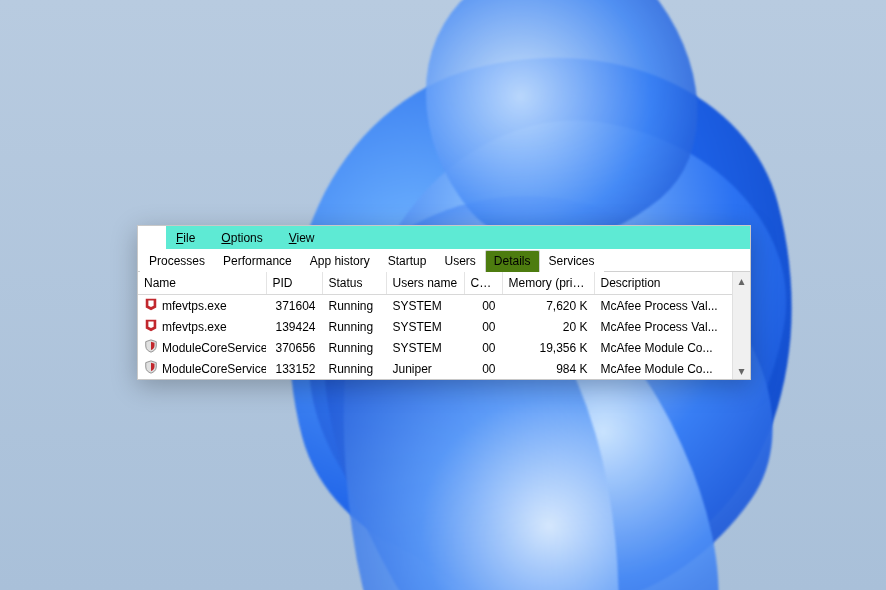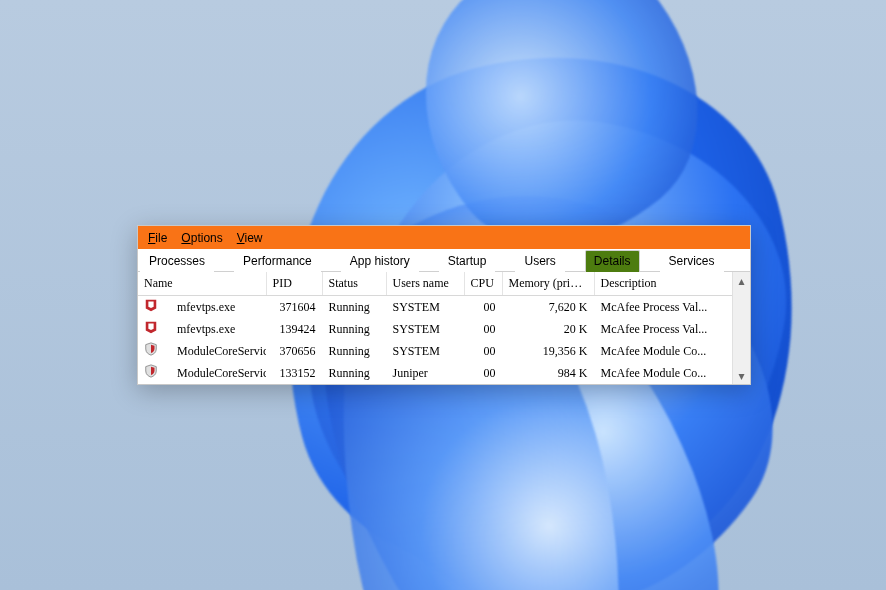--- a/index.html
+++ b/index.html
@@ -8,39 +8,39 @@
   .bloom{position:absolute;inset:0;overflow:hidden;border-radius:8px;}
   .petal{position:absolute;border-radius:50% 50% 45% 55% / 60% 40% 60% 40%;filter:blur(1px);}
   .p1{left:280px;top:60px;width:520px;height:520px;background:radial-gradient(circle at 30% 30%,#6fb3ff 0%,#1e63e9 55%,#0a3bb5 100%);transform:rotate(-15deg);}
   .p2{left:360px;top:120px;width:420px;height:420px;background:radial-gradient(circle at 35% 25%,#9fd0ff 0%,#2b72f2 50%,#0c3fc0 100%);transform:rotate(10deg);}
   .p3{left:310px;top:200px;width:460px;height:400px;background:radial-gradient(circle at 40% 30%,#bfe0ff 0%,#3a80f5 45%,#0b3abf 100%);transform:rotate(35deg);opacity:.95;}
   .p4{left:260px;top:320px;width:520px;height:320px;background:radial-gradient(circle at 50% 20%,#d6ecff 0%,#4e90f7 40%,#0a3ec6 100%);transform:rotate(60deg);opacity:.9;}
   .p5{left:420px;top:-40px;width:280px;height:280px;background:radial-gradient(circle at 40% 40%,#cfe6ff 0%,#3f86f6 55%,#0a3bbf 100%);transform:rotate(-40deg);opacity:.85;}
   .p6{left:200px;top:380px;width:560px;height:260px;background:radial-gradient(circle at 55% 25%,#e7f3ff 0%,#5c9bf8 35%,#0a3fc8 100%);transform:rotate(80deg);opacity:.85;}
 
   .tm{position:absolute;left:137px;top:225px;width:612px;background:#fff;border:1px solid #c8c8c8;box-shadow:0 6px 24px rgba(0,0,0,.25);}
-  .menubar{display:flex;gap:2px;padding:3px 4px 2px 4px;background:#f97316;}
+  .menubar{display:flex;gap:14px;padding:3px 4px 2px 4px;background:#5eead4;margin-left:28px;}
   .menuitem{padding:2px 6px;border-radius:2px;cursor:default;}
   .menuitem .ul{text-decoration:underline;}
-  .tabrow{display:flex;padding:0 2px;background:#fff;border-bottom:1px solid #d0d0d0;gap:20px;}
+  .tabrow{display:flex;padding:0 2px;background:#fff;border-bottom:1px solid #d0d0d0;}
   .tab{padding:3px 8px 4px 8px;border:1px solid transparent;border-bottom:none;margin-right:0px;cursor:default;position:relative;top:1px;background:#fff;}
   .tab.active{border-color:#d0d0d0;background:#4d7c0f;border-top-left-radius:2px;border-top-right-radius:2px;}
-  .grid{width:100%;border-collapse:collapse;table-layout:fixed;font-family:Liberation Serif, serif;}
+  .grid{width:100%;border-collapse:collapse;table-layout:fixed;}
   .grid th{font-weight:400;text-align:left;padding:4px 6px;border-right:1px solid #e4e4e4;border-bottom:1px solid #d8d8d8;background:#fff;white-space:nowrap;overflow:hidden;text-overflow:ellipsis;}
   .grid td{padding:2px 6px;white-space:nowrap;overflow:hidden;text-overflow:ellipsis;border-right:1px solid transparent;}
   .grid tr.selected td{background:#cde8ff;}
   .col-name{width:128px;}
   .col-pid{width:56px;text-align:right;}
   .col-status{width:64px;}
   .col-user{width:78px;}
   .col-cpu{width:38px;text-align:right;}
   .col-mem{width:92px;text-align:right;}
   .col-desc{width:auto;}
   .num{text-align:right;}
-  .iconcell{display:flex;align-items:center;gap:19px;}
+  .iconcell{display:flex;align-items:center;gap:4px;}
   .picon{width:14px;height:14px;flex:0 0 14px;}
   .scrollcol{position:absolute;right:0;top:0;bottom:0;width:17px;background:#f0f0f0;border-left:1px solid #e0e0e0;}
   .scrollup,.scrolldown{position:absolute;left:0;width:17px;height:17px;display:flex;align-items:center;justify-content:center;color:#666;background:#f0f0f0;}
   .scrollup{top:0;} .scrolldown{bottom:0;}
   .tablewrap{position:relative;}
   .tablepad{padding-right:17px;}
 </style>
 </head>
 <body>
 

